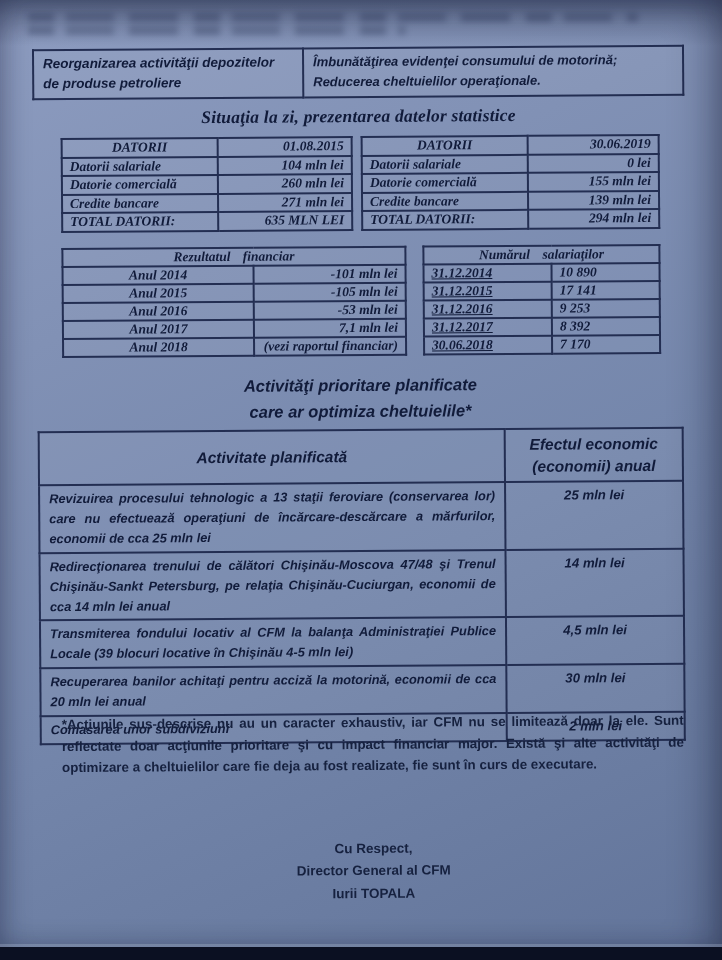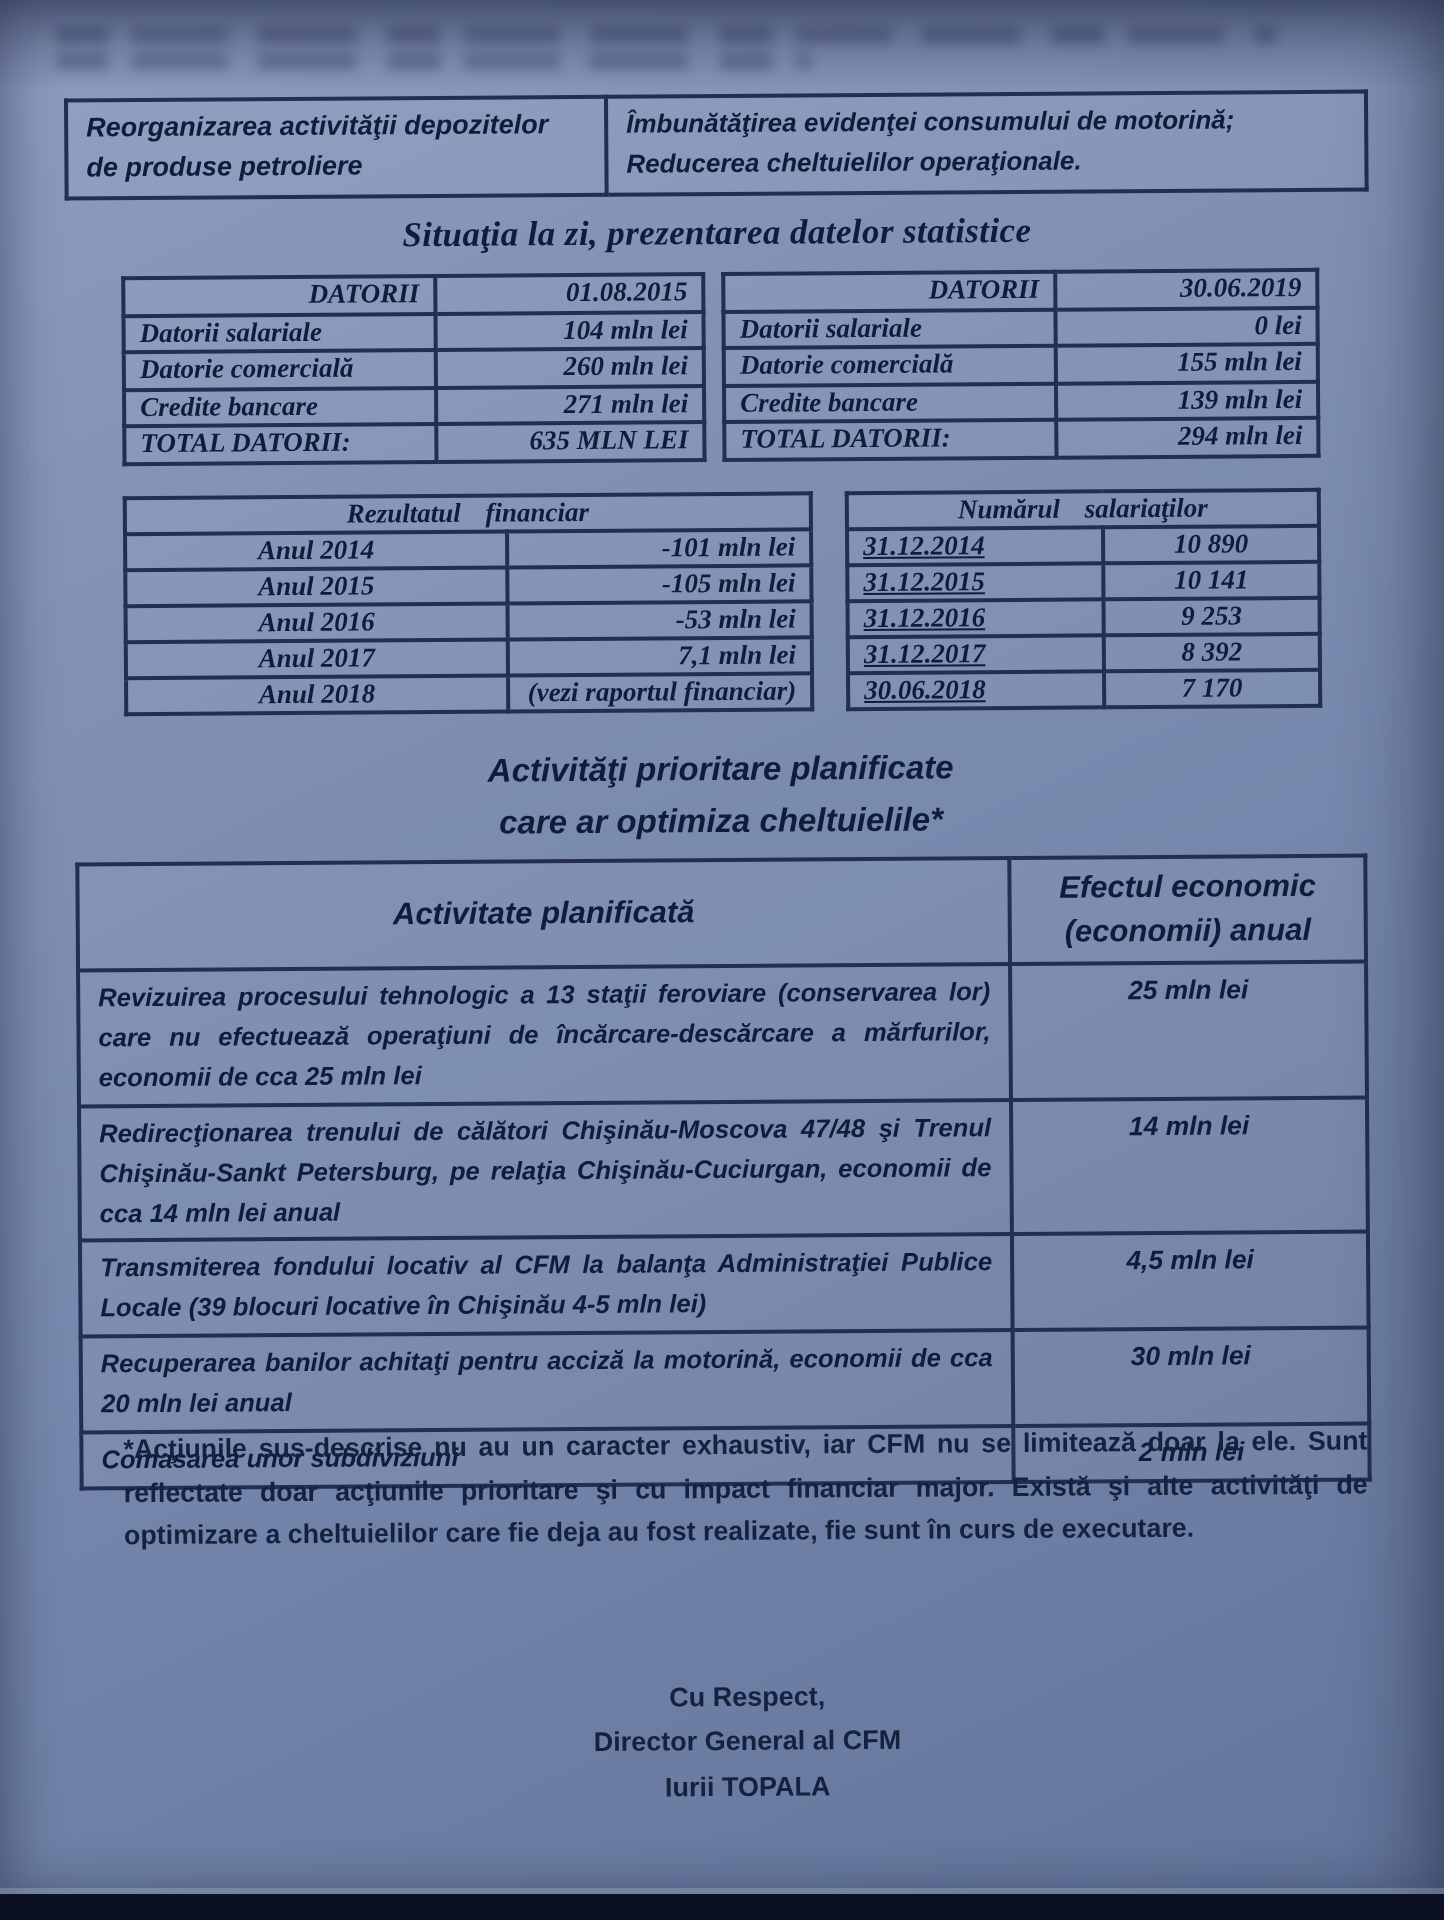--- a/index.html
+++ b/index.html
@@ -37,32 +37,32 @@
   .title1{position:absolute;top:106px;left:0;width:100%;margin:0;text-align:center;
     font-size:17.5px;font-weight:700;font-style:italic;letter-spacing:.2px;}
 
   
   .debts{font-style:italic;font-weight:700;font-size:13.5px;}
   .debts td{height:16.5px;padding:0 7px;white-space:nowrap;}
   .d2015{left:63px;top:136px;width:292px;}
   .d2019{left:363px;top:136px;width:299px;}
   .d2015 td:first-child{width:140px;}
   .d2019 td:first-child{width:150px;}
-  .debts .hdr td:first-child{text-align:right;margin-top:36px;}
+  .debts .hdr td:first-child{text-align:center;margin-top:36px;}
   .debts td.val{text-align:right;font-family:Liberation Serif, serif;}
 
   
   .fin{left:63px;top:246px;width:345px;font-style:italic;font-weight:700;font-size:13.5px;}
   .emp{left:424px;top:246px;width:238px;font-style:italic;font-weight:700;font-size:13.5px;}
   .fin td,.emp td{height:15.6px;padding:0 7px;white-space:nowrap;}
   .fin .cap td,.emp .cap td{text-align:center;word-spacing:9px;}
   .fin td.yr{width:175px;text-align:center;}
   .fin td.val{text-align:right;}
   .emp td.dt{width:112px;text-align:left;text-decoration:underline;}
-  .emp td.val{text-align:center;}
+  .emp td.val{text-align:left;}
 
   .title2{position:absolute;top:373px;left:0;width:100%;text-align:center;
     font-family:"Liberation Sans",sans-serif;font-style:italic;font-weight:700;font-size:16.5px;line-height:1.55;}
 
   
   .act{left:38px;top:429px;width:646px;font-family:"Liberation Sans",sans-serif;font-style:italic;}
   .act td{vertical-align:top;}
   .act .ahdr td{text-align:center;font-weight:700;font-size:15.5px;padding:4px 6px;line-height:1.4;}
   .act .ahdr td:first-child{width:452px;vertical-align:middle;}
   .act td.atext{font-weight:600;font-size:12.8px;line-height:1.55;padding:3px 9px;text-align:justify;}
@@ -189,21 +189,21 @@
       <tbody>
           <tr class="cap">
         <td colspan="2">Numărul salariaţilor</td>
       </tr>
       <tr>
         <td class="dt">31.12.2014</td>
         <td class="val">10 890</td>
       </tr>
       <tr>
         <td class="dt">31.12.2015</td>
-        <td class="val">10 141</td>
+        <td class="val">17 141</td>
       </tr>
       <tr>
         <td class="dt">31.12.2016</td>
         <td class="val">9 253</td>
       </tr>
       <tr>
         <td class="dt">31.12.2017</td>
         <td class="val">8 392</td>
       </tr>
       <tr>

